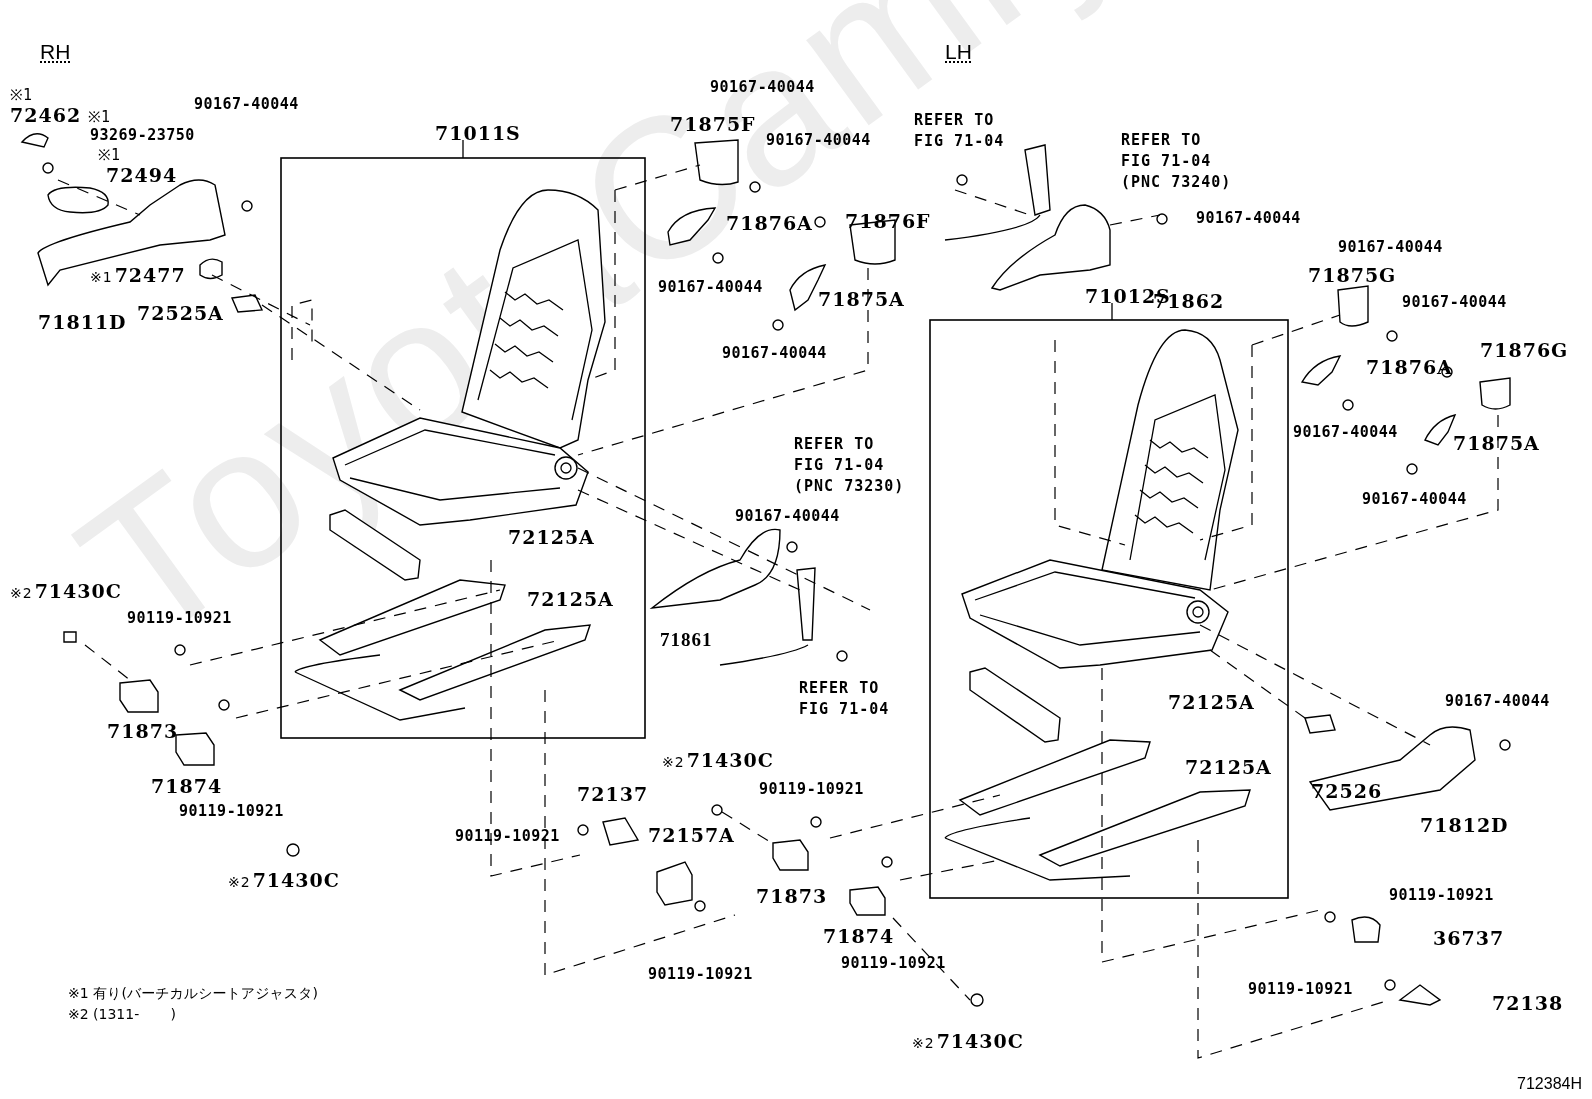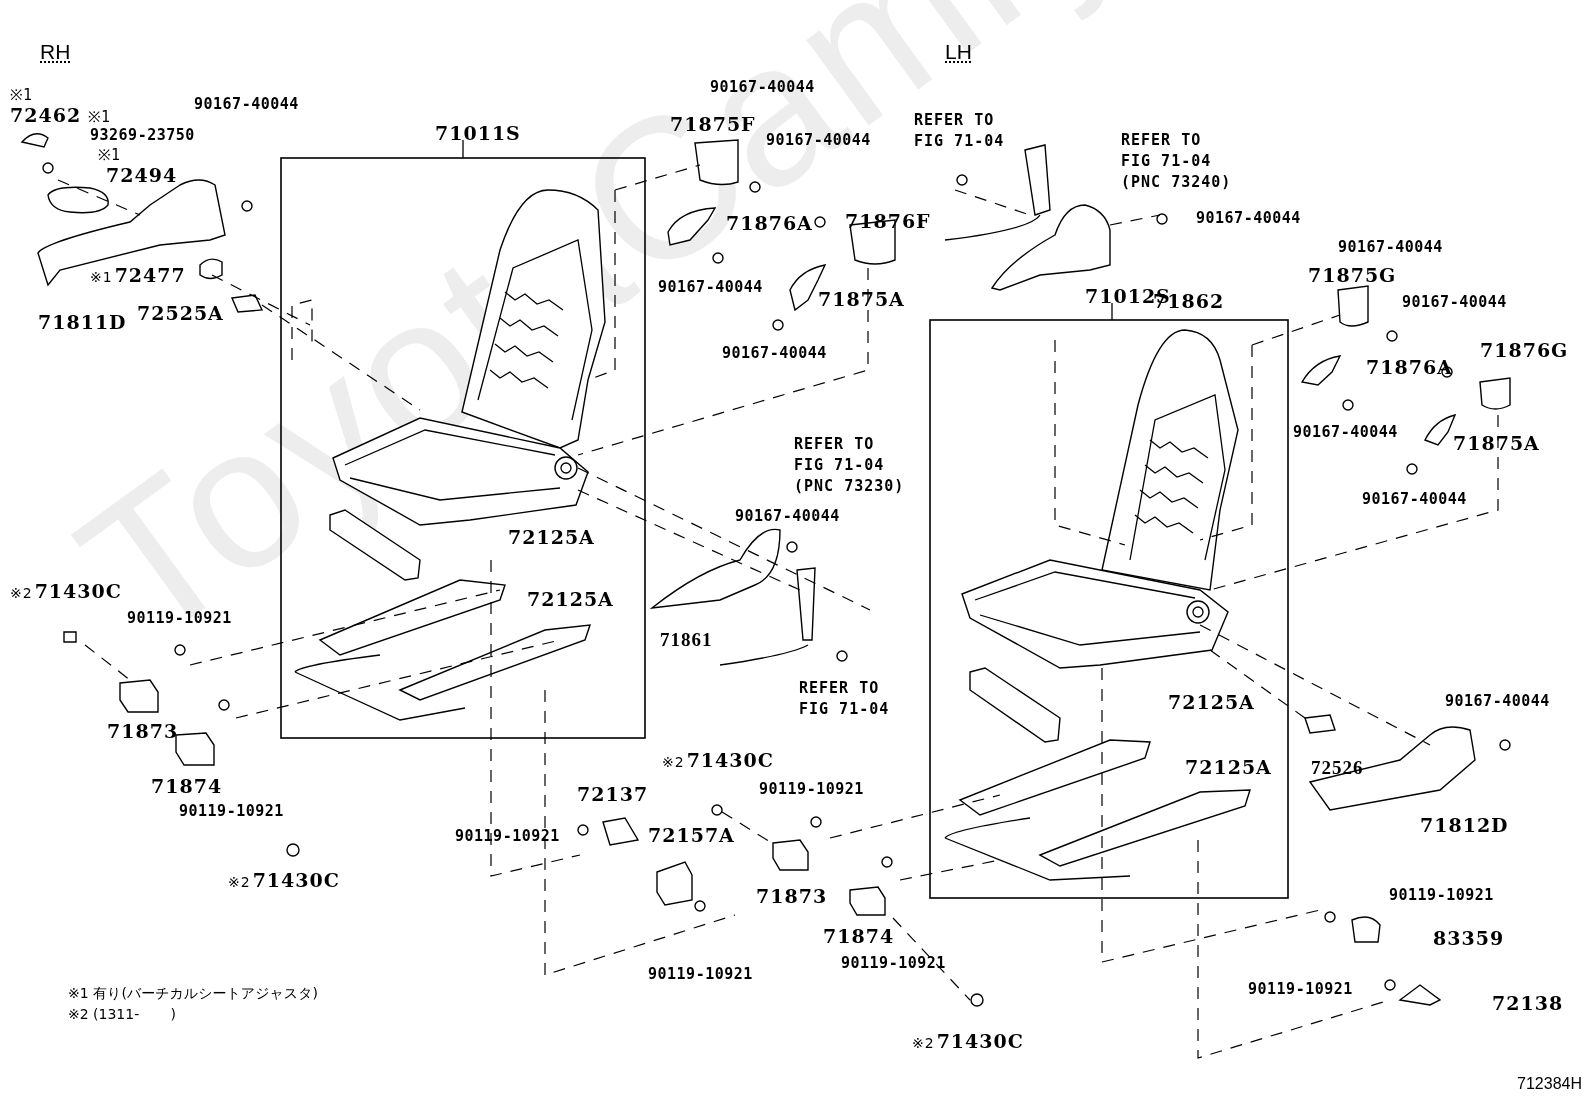--- a/index.html
+++ b/index.html
@@ -216,25 +216,25 @@
   <div class="lbl" style="left:1308px;top:266px;">71875G</div>
   <div class="sm" style="left:1402px;top:295px;">90167-40044</div>
   <div class="lbl" style="left:1480px;top:341px;">71876G</div>
   <div class="lbl" style="left:1366px;top:358px;">71876A</div>
   <div class="sm" style="left:1293px;top:425px;">90167-40044</div>
   <div class="lbl" style="left:1453px;top:434px;">71875A</div>
   <div class="sm" style="left:1362px;top:492px;">90167-40044</div>
 
   <div class="lbl" style="left:1168px;top:693px;">72125A</div>
   <div class="lbl" style="left:1185px;top:758px;">72125A</div>
-  <div class="lbl" style="left:1311px;top:758px;font-family:Liberation Serif, serif;">72526</div>
+  <div class="lbl" style="left:1311px;top:782px;">72526</div>
   <div class="sm" style="left:1445px;top:694px;">90167-40044</div>
   <div class="lbl" style="left:1420px;top:816px;">71812D</div>
   <div class="sm" style="left:1389px;top:888px;">90119-10921</div>
-  <div class="lbl" style="left:1433px;top:929px;">83359</div>
+  <div class="lbl" style="left:1433px;top:929px;">36737</div>
   <div class="sm" style="left:1248px;top:982px;">90119-10921</div>
   <div class="lbl" style="left:1492px;top:994px;">72138</div>
 
   <div class="note" style="left:68px;top:983px;"><span>※1</span> <span>有り(バーチカルシートアジャスタ)</span></div>
   <div class="note" style="left:68px;top:1004px;"><span>※2</span> <span>(1311-       )</span></div>
 
   <div class="code">712384H</div>
 </div>
 
 </body></html>

